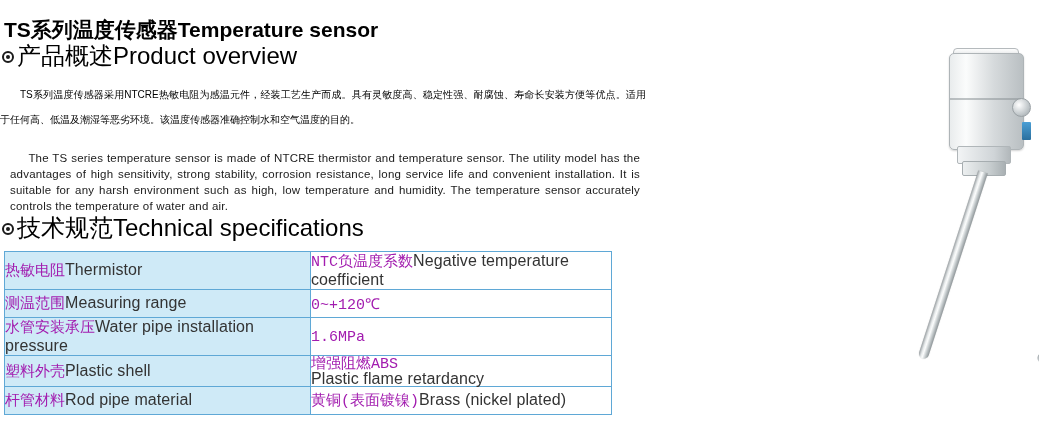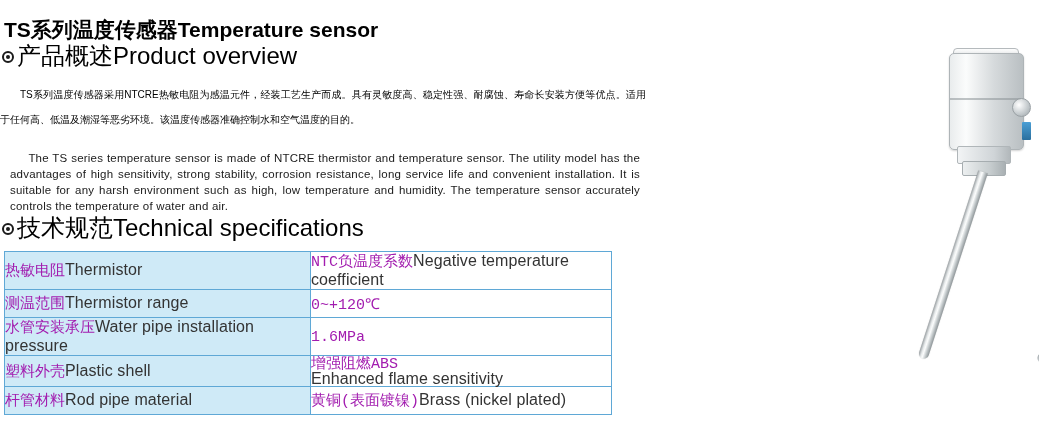--- a/index.html
+++ b/index.html
@@ -237,32 +237,32 @@
     <span class="bullet-ring"></span><span>技术规范Technical specifications</span>
   </div>
 
   <table class="spec">
     <tbody id="spec-body">
         <tr>
           <td class="lbl"><span class="cn">热敏电阻</span><span class="en">Thermistor</span></td>
           <td class="val val-1line"><span class="cn">NTC负温度系数</span><span class="en">Negative temperature coefficient</span></td>
         </tr>
         <tr>
-          <td class="lbl"><span class="cn">测温范围</span><span class="en">Thermistor range</span></td>
+          <td class="lbl"><span class="cn">测温范围</span><span class="en">Measuring range</span></td>
           <td class="val val-1line"><span class="cn">0~+120℃</span><span class="en"></span></td>
         </tr>
         <tr>
           <td class="lbl"><span class="cn">水管安装承压</span><span class="en">Water pipe installation pressure</span></td>
           <td class="val val-1line"><span class="cn">1.6MPa</span><span class="en"></span></td>
         </tr>
         <tr>
           <td class="lbl"><span class="cn">塑料外壳</span><span class="en">Plastic shell</span></td>
           <td class="val val-2line">
             <span class="cn">增强阻燃ABS</span>
-            <span class="en">Enhanced flame sensitivity</span>
+            <span class="en">Plastic flame retardancy</span>
           </td>
         </tr>
         <tr>
           <td class="lbl"><span class="cn">杆管材料</span><span class="en">Rod pipe material</span></td>
           <td class="val val-1line"><span class="cn">黄铜(表面镀镍)</span><span class="en">Brass (nickel plated)</span></td>
         </tr>
       </tbody>
   </table>
 
   <div class="sensor">

